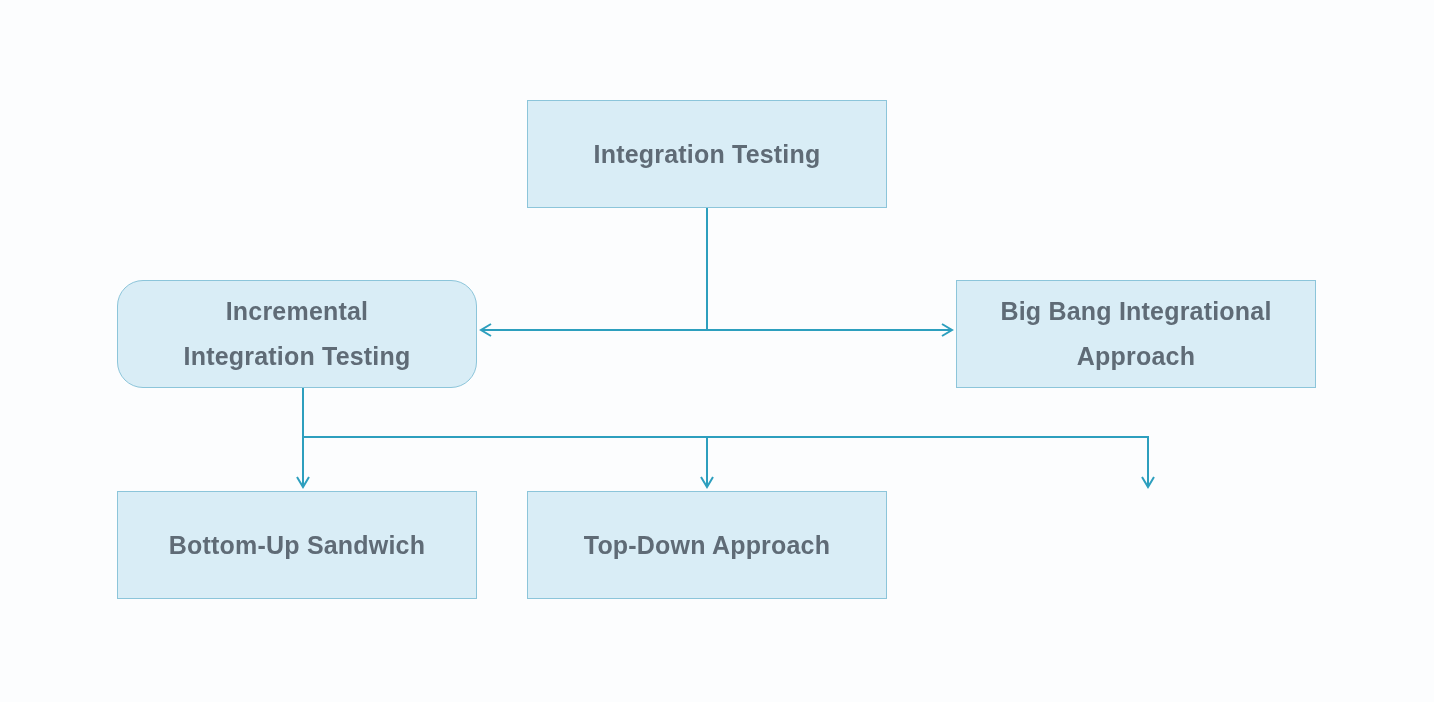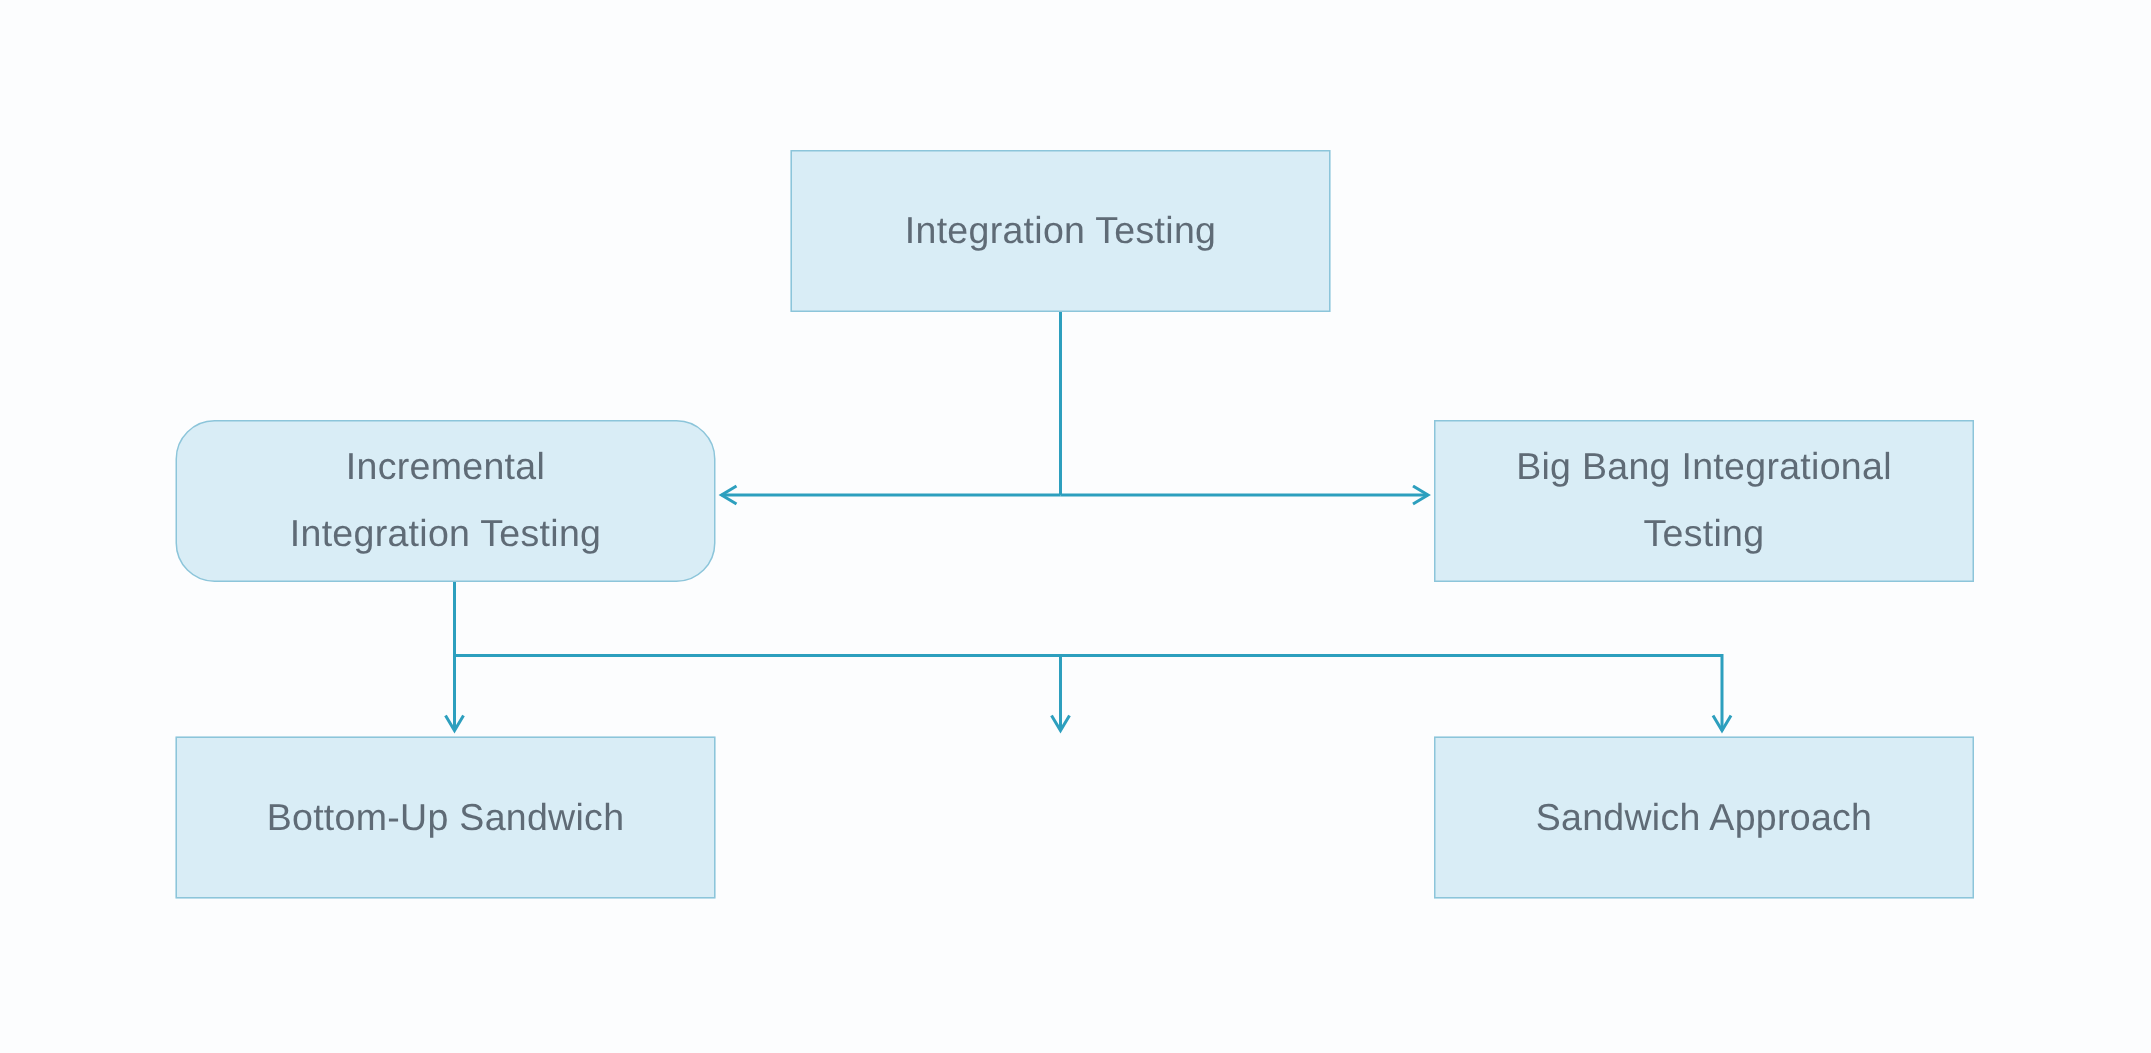--- a/index.html
+++ b/index.html
@@ -13,20 +13,21 @@
   html, body {
     width: 1434px; height: 702px;
     font-family: "Liberation Sans", "DejaVu Sans", sans-serif;
     background: var(--background);
     overflow: hidden;
   }
   .canvas {
     position: relative;
     width: 1434px; height: 702px;
     background: var(--background);
+    font-weight: bold;
   }
   .edges-layer {
     position: absolute;
     left: 0; top: 0;
     width: 1434px; height: 702px;
     pointer-events: none;
   }
   .connector-stroke {
     stroke: var(--connector);
     stroke-width: 2;
@@ -85,25 +86,25 @@
     <span>Integration Testing</span>
   </div>
 
   <div class="node node-incremental">
     <span>Incremental
 Integration Testing</span>
   </div>
 
   <div class="node node-bigbang">
     <span>Big Bang Integrational
-Testing</span>
+Approach</span>
   </div>
 
   <div class="node node-bottom-up">
     <span>Bottom-Up Sandwich</span>
   </div>
 
+  <div class="node node-top-down">
+    <span>Top-Down Approach</span>
+  </div>
 
-  <div class="node node-sandwich">
-    <span>Sandwich Approach</span>
-  </div>
 
 </div>
 
 </body></html>

